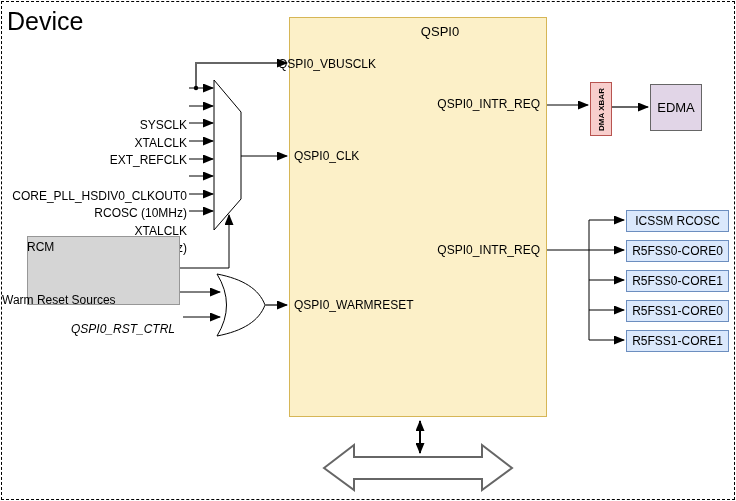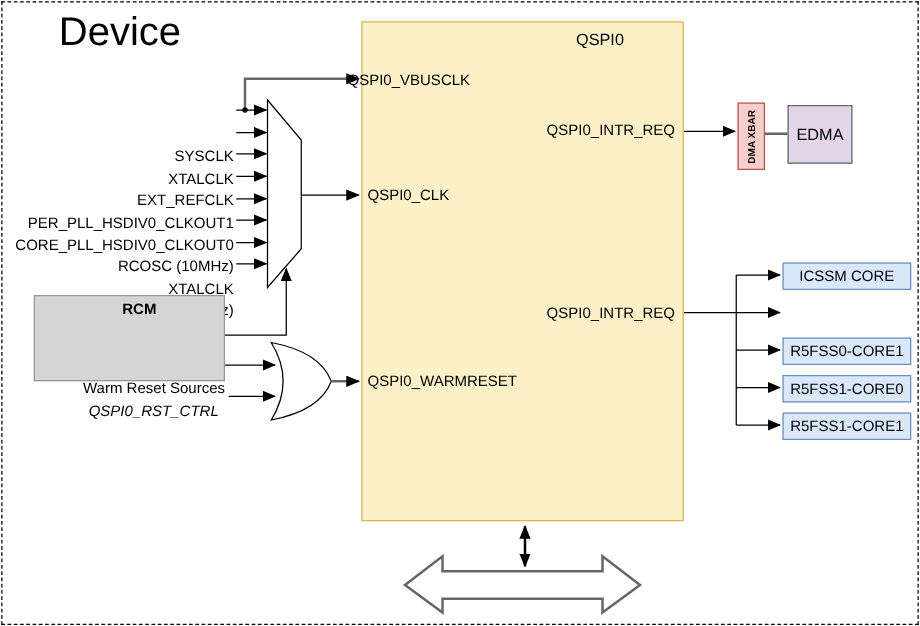--- a/index.html
+++ b/index.html
@@ -3,60 +3,60 @@
 <meta charset="utf-8">
 <style>
   html,body{margin:0;padding:0;background:#fff;}
   #stage{
     position:relative;width:732px;height:497px;margin:1px;
     border:1px dashed #000;background:#fff;
     font-family:"Liberation Sans", sans-serif;color:#000;
     overflow:hidden;
   }
   .abs{position:absolute;}
-  #device-title{left:5px;top:5px;font-size:32px;font-weight:400;margin-left:40px;}
+  #device-title{left:5px;top:5px;font-size:25px;font-weight:400;}
   
   #qspi-box{
     left:287px;top:15px;width:256px;height:398px;
     background:var(--qspi-fill,#FCF0C8);
     border:1px solid var(--qspi-border,#D6B656);
   }
-  #qspi-title{left:287px;top:22px;width:302px;text-align:center;font-size:13px;margin-left:40px;}
+  #qspi-title{left:287px;top:22px;width:302px;text-align:center;font-size:13px;}
   .port{font-size:12px;line-height:14px;white-space:nowrap;}
   #port-vbusclk{left:276px;top:55px;}
   #port-clk{left:292px;top:147px;}
   #port-warmreset{left:292px;top:296px;}
   #port-intr-dma{right:194px;top:95px;text-align:right;}
   #port-intr-cores{right:194px;top:241px;text-align:right;}
   
   .clk-label{left:0;width:185px;text-align:right;font-size:12px;line-height:14px;white-space:nowrap;margin-top:37px;}
   
   #rcm-box{
     left:25px;top:234px;width:151px;height:67px;
     background:var(--rcm-fill,#D5D5D5);
     border:1px solid var(--rcm-border,#979797);
   }
-  #rcm-title{left:25px;top:238px;width:169px;text-align:center;font-size:12px;font-weight:bold;}
+  #rcm-title{left:25px;top:238px;width:169px;text-align:left;font-size:12px;}
   .rcm-field{font-style:italic;font-size:12px;line-height:14px;text-align:right;left:25px;width:148px;white-space:nowrap;}
   #rcm-clk-src{top:256px;}
   #rcm-rst-ctrl{top:284px;margin-top:36px;}
-  #warm-reset-label{left:0;top:301px;width:178px;text-align:right;font-size:12px;}
+  #warm-reset-label{left:0;top:291px;width:178px;text-align:left;font-size:12px;}
   
   #dma-xbar-box{
     left:588px;top:80px;width:20px;height:52px;
     background:var(--xbar-fill,#F8CECC);
     border:1px solid var(--xbar-border,#B85450);
     display:flex;align-items:center;justify-content:center;
   }
   #dma-xbar-box span{
     transform:rotate(-90deg);font-size:8px;font-weight:bold;white-space:nowrap;
   }
   
   #edma-box{
-    left:628px;top:82px;width:50px;height:45px;
+    left:648px;top:82px;width:50px;height:45px;
     background:var(--edma-fill,#E1D5E7);
     border:1px solid var(--edma-border,#666666);
     display:flex;align-items:center;justify-content:center;font-size:13px;
   }
   
   .core-box{
     left:624px;width:101px;height:20px;
     background:var(--core-fill,#DAE8FC);
     border:1px solid var(--core-border,#6C8EBF);
     display:flex;align-items:center;justify-content:center;
@@ -125,35 +125,35 @@
   <div class="abs" id="qspi-title">QSPI0</div>
   <div class="abs port" id="port-vbusclk">QSPI0_VBUSCLK</div>
   <div class="abs port" id="port-clk">QSPI0_CLK</div>
   <div class="abs port" id="port-warmreset">QSPI0_WARMRESET</div>
   <div class="abs port" id="port-intr-dma">QSPI0_INTR_REQ</div>
   <div class="abs port" id="port-intr-cores">QSPI0_INTR_REQ</div>
 
   <div class="abs clk-label" style="top:79px">SYSCLK</div>
   <div class="abs clk-label" style="top:97px">XTALCLK</div>
   <div class="abs clk-label" style="top:114px">EXT_REFCLK</div>
-  <div class="abs clk-label" style="top:132px">PER_PLL_HSDIV0_CLKOUT1</div>
   <div class="abs clk-label" style="top:150px">CORE_PLL_HSDIV0_CLKOUT0</div>
   <div class="abs clk-label" style="top:167px">RCOSC (10MHz)</div>
   <div class="abs clk-label" style="top:185px">XTALCLK</div>
   <div class="abs clk-label" style="top:202px">RCOSC (10MHz)</div>
 
   <div class="abs" id="rcm-box"></div>
   <div class="abs" id="rcm-title">RCM</div>
   <div class="abs rcm-field" id="rcm-rst-ctrl">QSPI0_RST_CTRL</div>
   <div class="abs" id="warm-reset-label">Warm Reset Sources</div>
 
   <div class="abs" id="dma-xbar-box">
     <span>DMA XBAR</span>
   </div>
   <div class="abs" id="edma-box">EDMA</div>
 
-  <div class="abs core-box" style="top:208px">ICSSM CORE</div>
+  <div class="abs core-box" style="top:208px">ICSSM RCOSC</div>
+  <div class="abs core-box" style="top:238px">R5FSS0-CORE0</div>
   <div class="abs core-box" style="top:268px">R5FSS0-CORE1</div>
   <div class="abs core-box" style="top:298px">R5FSS1-CORE0</div>
   <div class="abs core-box" style="top:328px">R5FSS1-CORE1</div>
 
 
 </div>
 
 </body></html>

